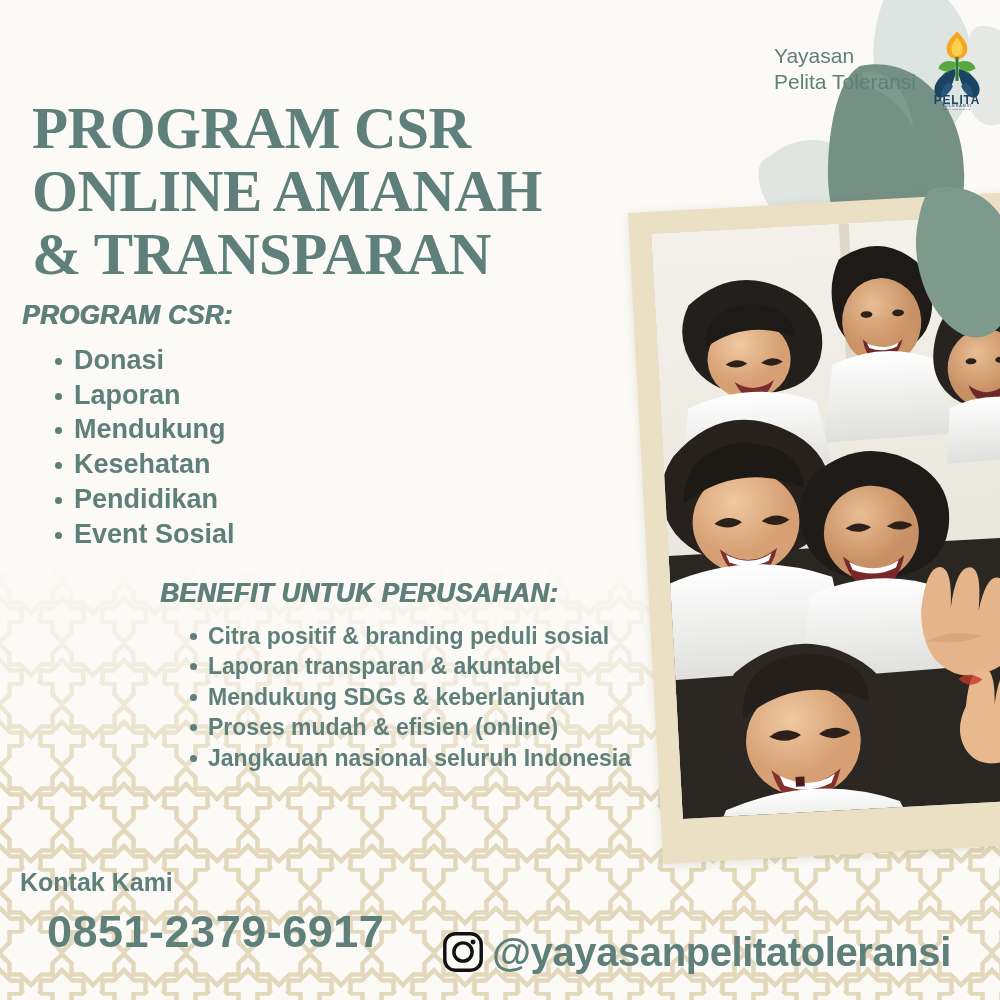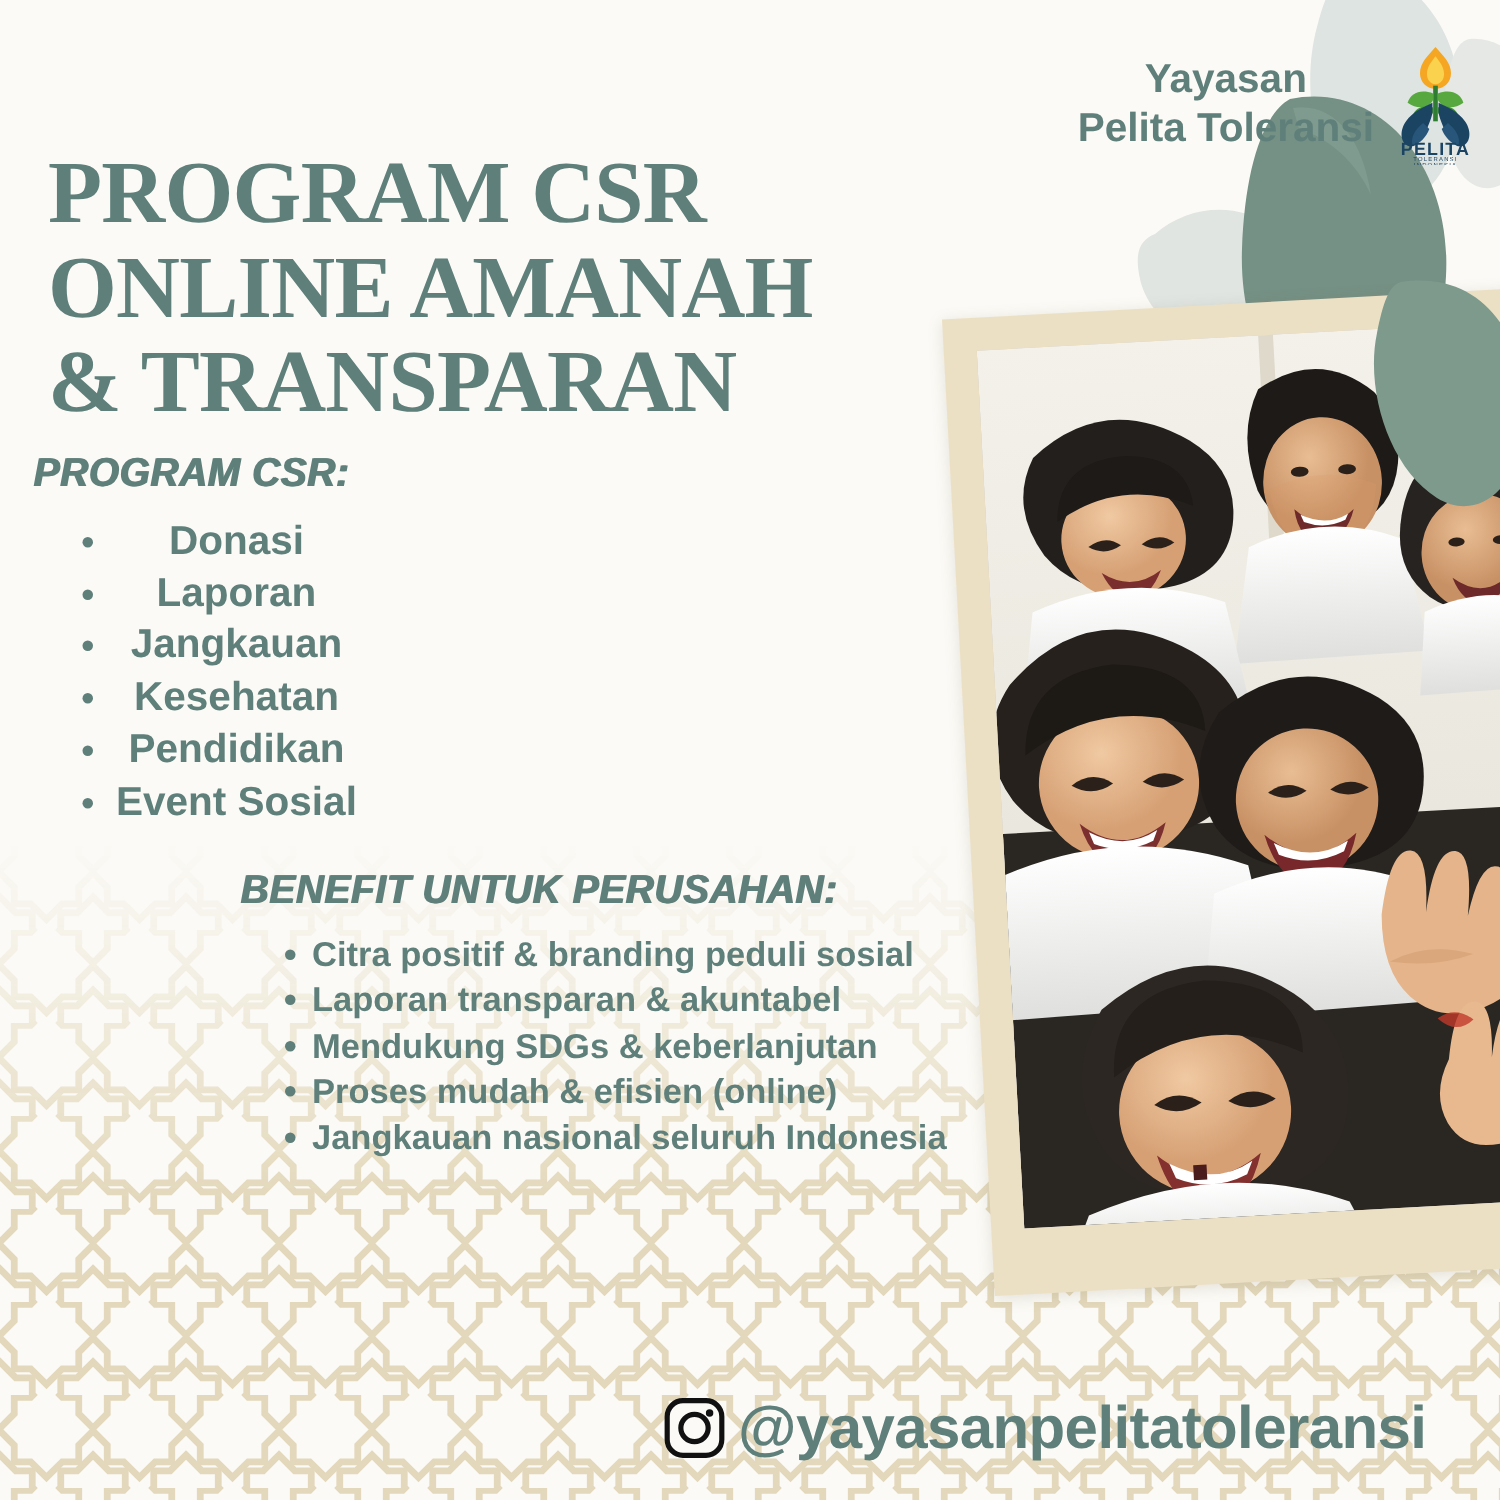--- a/index.html
+++ b/index.html
@@ -59,31 +59,31 @@
     width:600px;
   }
   .headline span{display:block;}
 
   
   .brand{
     position:absolute;right:12px;top:28px;z-index:8;
     display:flex;align-items:center;gap:10px;
   }
   .brand-text{
-    text-align:center;
+    text-align:left;
     color:#5f7f7a;
-    font-weight:bold;
-    font-size:27px;
+    font-weight:normal;
+    font-size:21px;
     line-height:1.22;
   }
   .brand-text span{display:block;white-space:nowrap;}
   .brand-logo{width:62px;height:82px;flex:0 0 auto;}
 
   
-  .sec-program{position:absolute;left:22px;top:300px;z-index:5;text-align:center;}
+  .sec-program{position:absolute;left:22px;top:300px;z-index:5;}
   .sec-benefit{position:absolute;left:160px;top:578px;z-index:5;}
 
   .brush-head{
     color:#5f7f7a;
     font-family:"Liberation Sans", sans-serif;
     font-weight:bold;
     font-style:italic;
     font-size:27px;
     letter-spacing:0.4px;
     text-transform:uppercase;
@@ -311,38 +311,42 @@
       <text x="60" y="153.5" text-anchor="middle" font-family="Liberation Sans, sans-serif" font-size="7.6" letter-spacing="1.6" fill="#1b4463">TOLERANSI</text>
       <text x="60" y="161.5" text-anchor="middle" font-family="Liberation Sans, sans-serif" font-size="7.6" letter-spacing="1.6" fill="#1b4463">INDONESIA</text>
     </svg>
   </div>
 
   <section class="sec-program">
     <div class="brush-head">PROGRAM CSR:</div>
     <ul class="plist plist-program">
       <li>Donasi</li>
       <li>Laporan</li>
-      <li>Jangkauan</li>
+      <li>Mendukung</li>
       <li>Kesehatan</li>
       <li>Pendidikan</li>
       <li>Event Sosial</li>
     </ul>
   </section>
 
   <section class="sec-benefit">
     <div class="brush-head">BENEFIT UNTUK PERUSAHAN:</div>
     <ul class="plist plist-benefit">
       <li>Citra positif &amp; branding peduli sosial</li>
       <li>Laporan transparan &amp; akuntabel</li>
       <li>Mendukung SDGs &amp; keberlanjutan</li>
       <li>Proses mudah &amp; efisien (online)</li>
       <li>Jangkauan nasional seluruh Indonesia</li>
     </ul>
   </section>
 
+  <div class="contact">
+    <div class="contact-label">Kontak Kami</div>
+    <div class="contact-phone">0851-2379-6917</div>
+  </div>
 
   <div class="social">
     <svg class="ig-icon" viewBox="0 0 48 48">
       <rect x="5" y="5" width="38" height="38" rx="11" ry="11" fill="none" stroke="#111" stroke-width="3.6"></rect>
       <circle cx="24" cy="24" r="9.5" fill="none" stroke="#111" stroke-width="3.6"></circle>
       <circle cx="34.5" cy="13.5" r="2.6" fill="#111"></circle>
     </svg>
     <span class="social-handle">@yayasanpelitatoleransi</span>
   </div>
 

